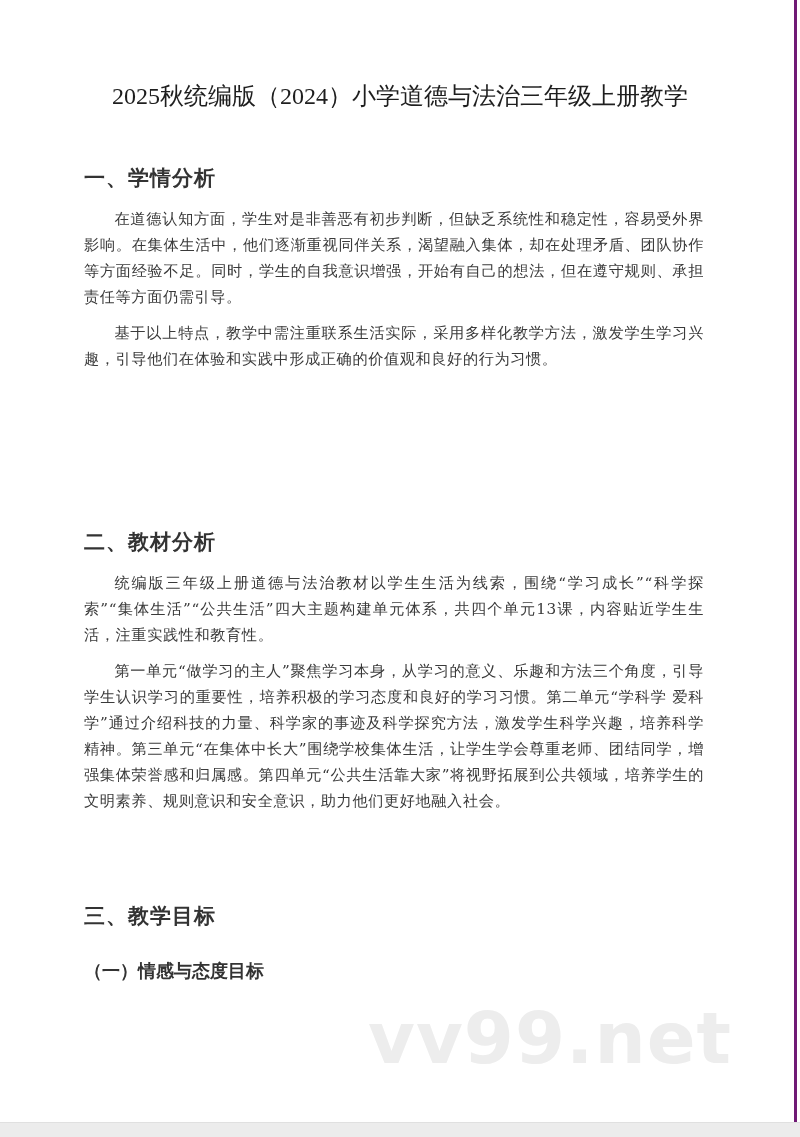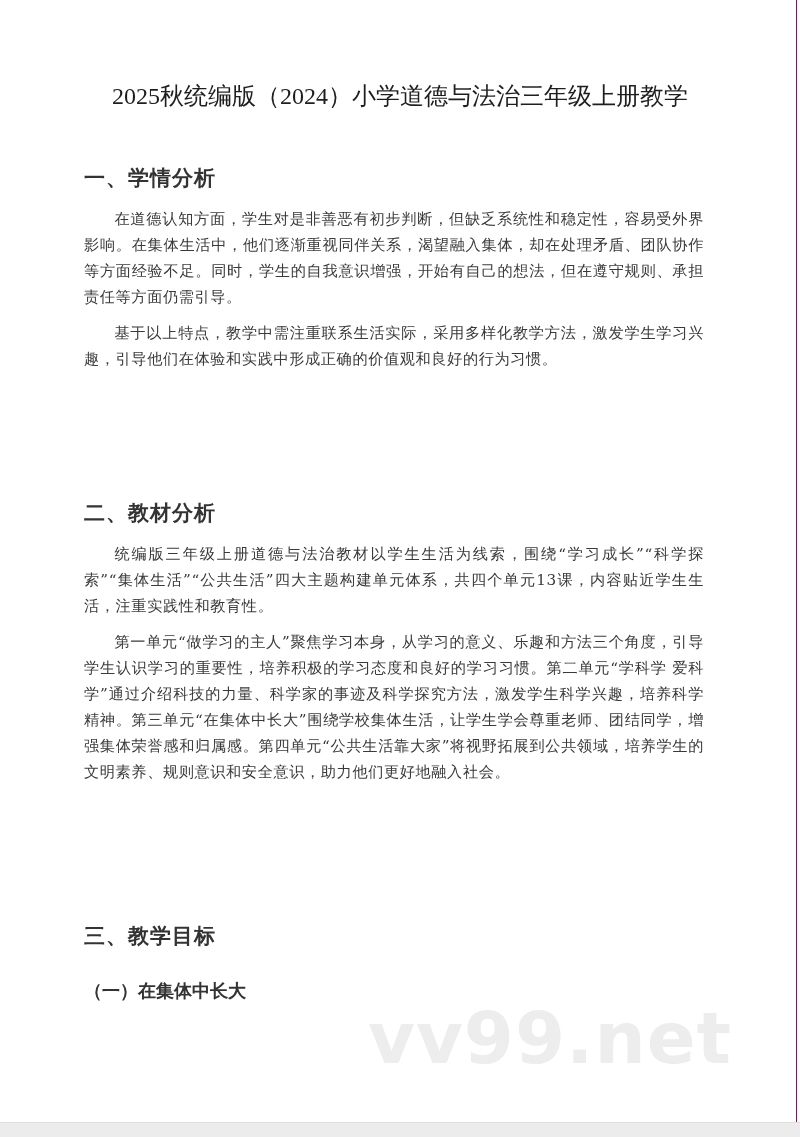--- a/index.html
+++ b/index.html
@@ -15,21 +15,21 @@
       font-family: "DejaVu Serif", "Liberation Serif", serif;
       color: #2a2a2a;
     }
     .page {
       position: absolute;
       left: 0;
       top: 0;
       width: 797px;
       height: 1122px;
       background: #ffffff;
-      border-right: 1px solid #701a75;
+      border-right: 3px solid #701a75;
       box-sizing: border-box;
     }
     .bottom-strip {
       position: absolute;
       left: 0;
       top: 1122px;
       width: 800px;
       height: 15px;
       background: #ececec;
       border-top: 1px solid #e0e0e0;
@@ -102,29 +102,29 @@
     <span>2025秋统编版（2024）小学道德与法治三年级上册教学</span><br>
   </h1>
 
   <div class="section" style="top:164px;">
     <h2 class="section-heading">一、学情分析</h2>
     <div style="height:14px;"></div>
     <p class="para">在道德认知方面，学生对是非善恶有初步判断，但缺乏系统性和稳定性，容易受外界影响。在集体生活中，他们逐渐重视同伴关系，渴望融入集体，却在处理矛盾、团队协作等方面经验不足。同时，学生的自我意识增强，开始有自己的想法，但在遵守规则、承担责任等方面仍需引导。</p>
     <p class="para">基于以上特点，教学中需注重联系生活实际，采用多样化教学方法，激发学生学习兴趣，引导他们在体验和实践中形成正确的价值观和良好的行为习惯。</p>
   </div>
 
-  <div class="section" style="top:499px;">
+  <div class="section" style="top:528px;">
     <h2 class="section-heading">二、教材分析</h2>
     <div style="height:14px;"></div>
     <p class="para">统编版三年级上册道德与法治教材以学生生活为线索，围绕“学习成长”“科学探索”“集体生活”“公共生活”四大主题构建单元体系，共四个单元13课，内容贴近学生生活，注重实践性和教育性。</p>
     <p class="para">第一单元“做学习的主人”聚焦学习本身，从学习的意义、乐趣和方法三个角度，引导学生认识学习的重要性，培养积极的学习态度和良好的学习习惯。第二单元“学科学 爱科学”通过介绍科技的力量、科学家的事迹及科学探究方法，激发学生科学兴趣，培养科学精神。第三单元“在集体中长大”围绕学校集体生活，让学生学会尊重老师、团结同学，增强集体荣誉感和归属感。第四单元“公共生活靠大家”将视野拓展到公共领域，培养学生的文明素养、规则意识和安全意识，助力他们更好地融入社会。</p>
   </div>
 
-  <div class="section" style="top:902px;margin-top:20px;">
+  <div class="section" style="top:902px;">
     <h2 class="section-heading">三、教学目标</h2>
     <div style="height:28px;"></div>
-    <h3 class="subsection-heading">（一）在集体中长大</h3>
+    <h3 class="subsection-heading">（一）情感与态度目标</h3>
   </div>
 
   <div class="watermark">vv99.net</div>
 </div>
 
 <div class="bottom-strip"></div>
 
 </body></html>

